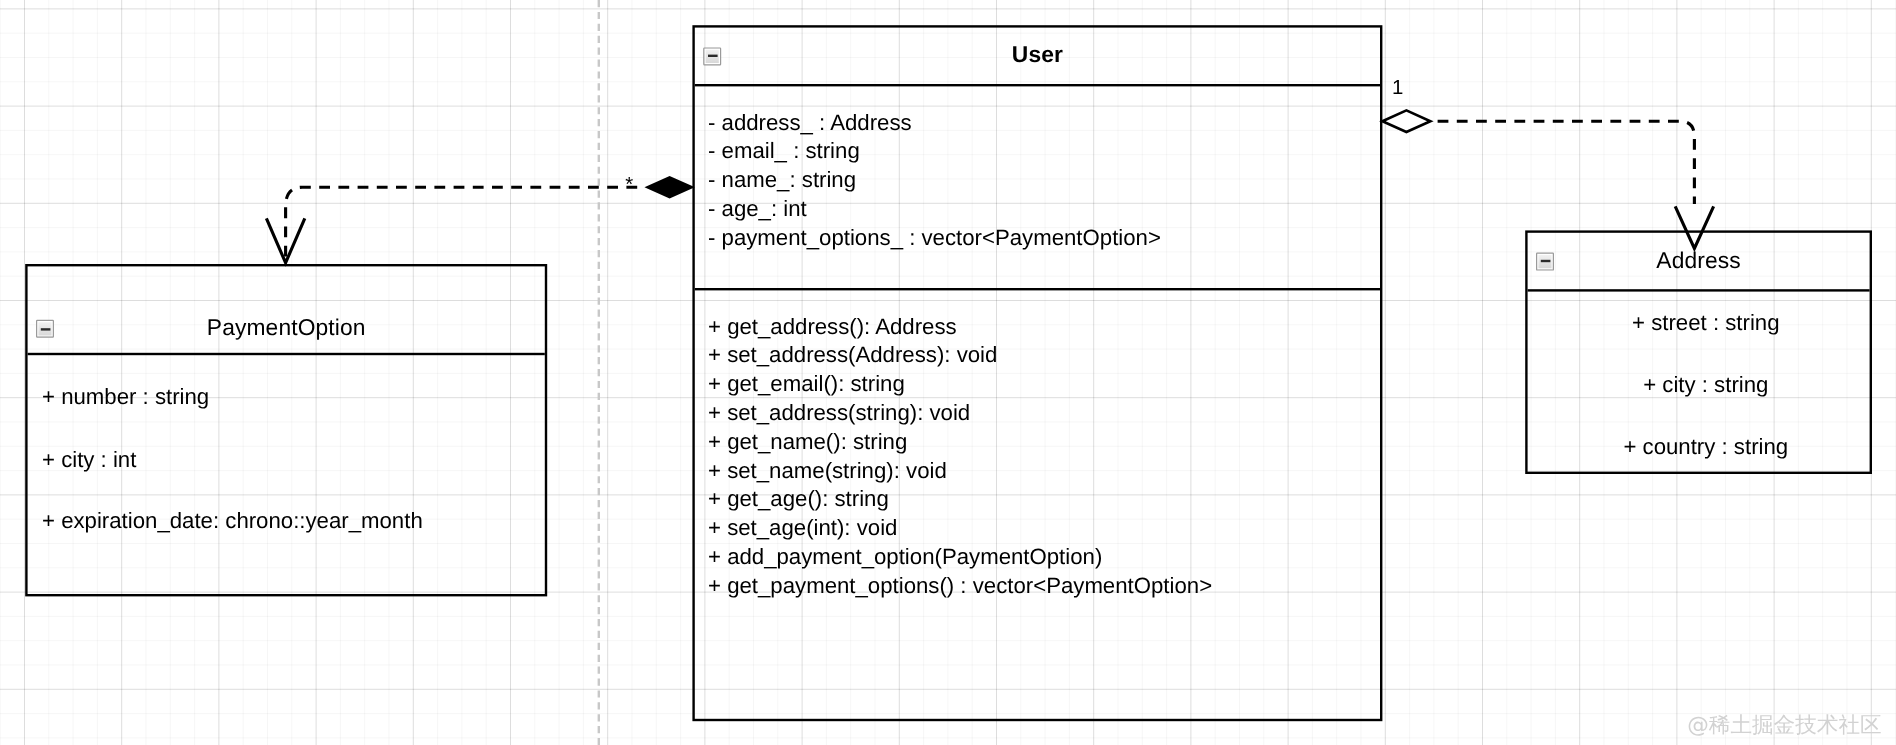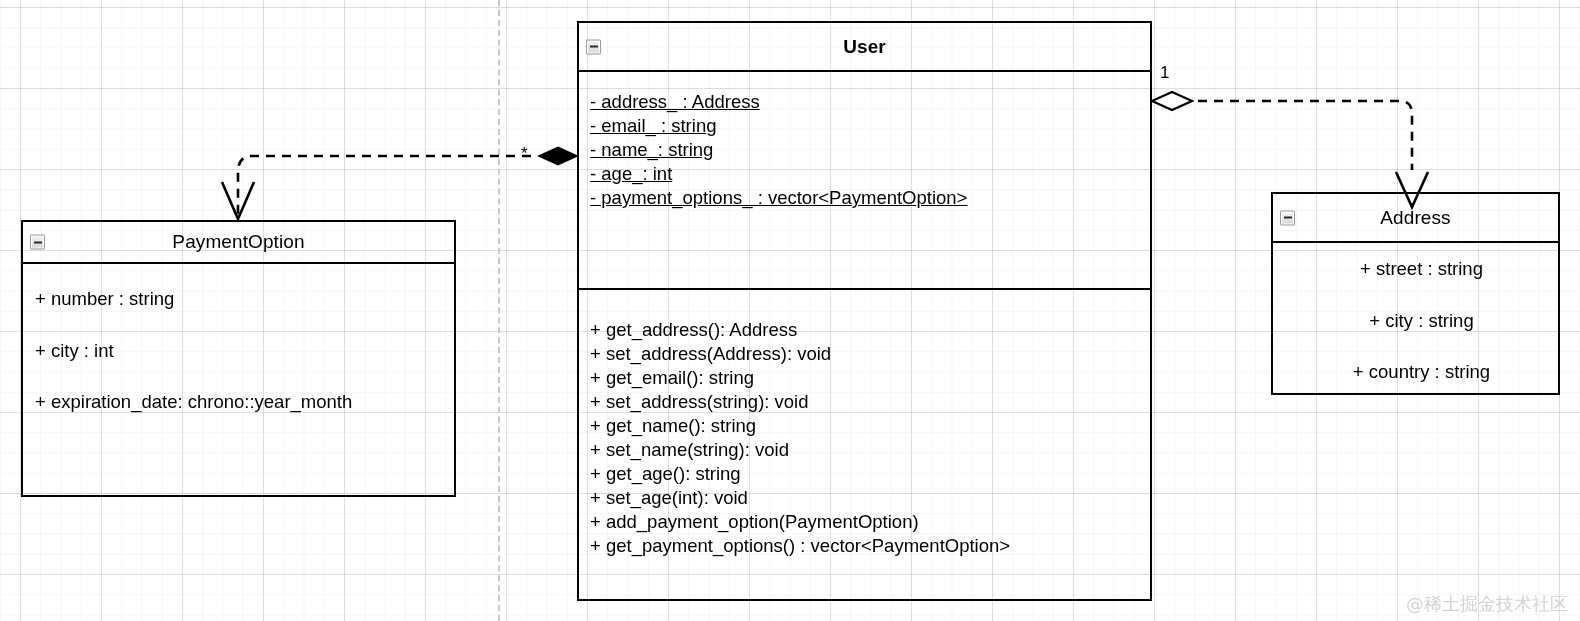--- a/index.html
+++ b/index.html
@@ -130,44 +130,44 @@
   }
 </style>
 </head>
 <body>
 
 <div id="canvas">
 
   <div class="guide-line" style="left:498px;"></div>
 
   <div class="uml-class" style="left:21px; top:220px; width:435px; height:277px;">
-    <div class="uml-header" style="height:42px;">
+    <div class="uml-header" style="height:42px;margin-top:32px;">
       <span class="collapse-btn"></span>
       <span class="uml-title">PaymentOption</span>
     </div>
     <div class="uml-section rows-loose" style="padding:26px 0 0 12px;">
       <div class="uml-row">+ number : string</div>
       <div class="uml-row">+ city : int</div>
       <div class="uml-row">+ expiration_date: chrono::year_month</div>
     </div>
   </div>
 
   <div class="uml-class" style="left:577px; top:21px; width:575px; height:580px;">
     <div class="uml-header" style="height:49px;">
       <span class="collapse-btn"></span>
       <span class="uml-title bold">User</span>
     </div>
-    <div class="uml-section rows-tight" style="padding:21px 0 0 11px; height:216px;text-decoration:underline;">
+    <div class="uml-section rows-tight" style="padding:21px 0 0 11px; height:168px;">
       <div class="uml-row">- address_ : Address</div>
       <div class="uml-row">- email_ : string</div>
       <div class="uml-row">- name_: string</div>
       <div class="uml-row">- age_: int</div>
       <div class="uml-row">- payment_options_ : vector&lt;PaymentOption&gt;</div>
     </div>
-    <div class="uml-section divided rows-tight" style="padding:31px 0 0 11px;">
+    <div class="uml-section divided rows-tight" style="padding:21px 0 0 11px;">
       <div class="uml-row">+ get_address(): Address</div>
       <div class="uml-row">+ set_address(Address): void</div>
       <div class="uml-row">+ get_email(): string</div>
       <div class="uml-row">+ set_address(string): void</div>
       <div class="uml-row">+ get_name(): string</div>
       <div class="uml-row">+ set_name(string): void</div>
       <div class="uml-row">+ get_age(): string</div>
       <div class="uml-row">+ set_age(int): void</div>
       <div class="uml-row">+ add_payment_option(PaymentOption)</div>
       <div class="uml-row">+ get_payment_options() : vector&lt;PaymentOption&gt;</div>

